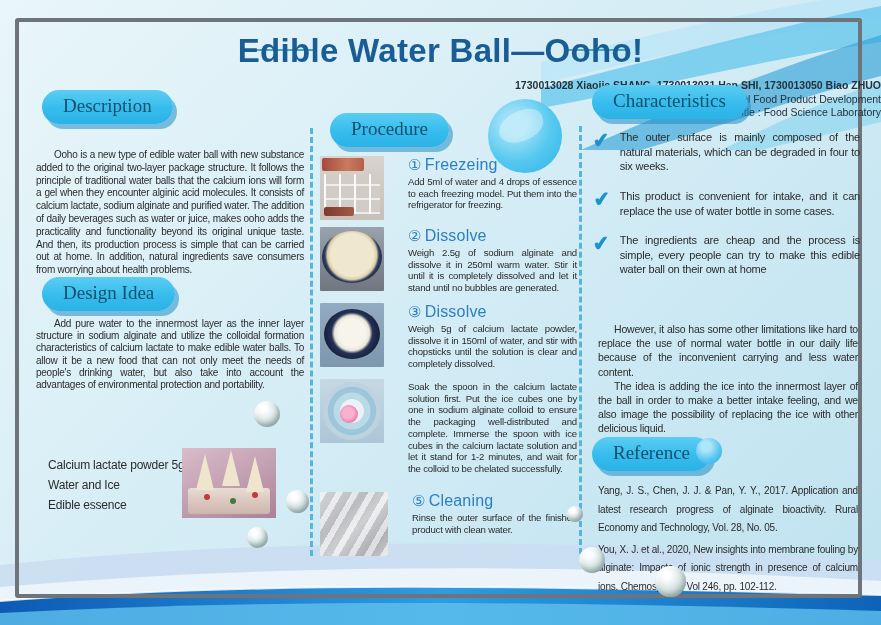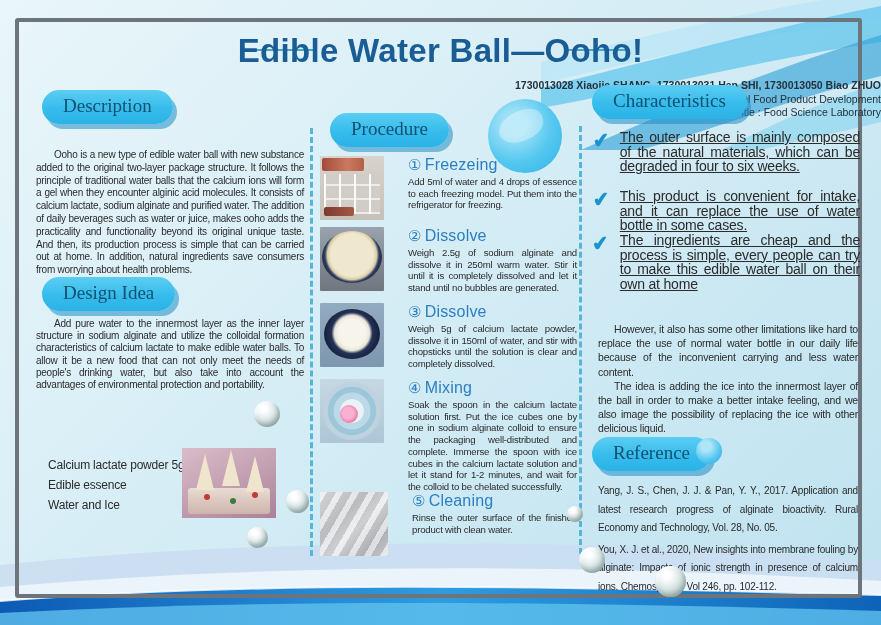--- a/index.html
+++ b/index.html
@@ -101,21 +101,21 @@
   .b2{left:286px;top:490px;width:23px;height:23px}
   .b3{left:247px;top:527px;width:21px;height:21px}
   .b4{left:567px;top:506px;width:16px;height:16px}
   .b5{left:579px;top:547px;width:26px;height:26px}
   .b6{left:655px;top:566px;width:31px;height:31px}
 
   
   .char-item{position:absolute;left:594px;width:266px;display:flex;gap:9px;}
   .c1{top:130px}.c2{top:189px}.c3{top:233px}
   .check{flex:none;font-size:20px;font-weight:bold;color:#1b93cc;transform:rotate(-6deg);line-height:1;}
-  .char-text{font-size:14px;line-height:14.6px;text-align:justify;letter-spacing:-.2px;text-decoration:underline;}
+  .char-text{font-size:11px;line-height:14.6px;text-align:justify;letter-spacing:-.2px;}
 
   .conc-body{position:absolute;left:598px;top:322px;width:260px;}
   .conc-body p{margin:0;font-size:10.5px;line-height:14.2px;text-align:justify;
     text-indent:16px;letter-spacing:-.2px;}
   .refs{position:absolute;left:598px;top:482px;width:260px;}
   .refs p{margin:0 0 3px;font-size:10px;line-height:18.5px;text-align:justify;letter-spacing:-.2px;}
 </style>
 </head>
 <body>
 
@@ -158,22 +158,22 @@
     <div class="divider div2"></div>
 
     <div class="pill p-desc">Description</div>
     <div class="para desc-body">Ooho is a new type of edible water ball with new substance added to the original two-layer package structure. It follows the principle of traditional water balls that the calcium ions will form a gel when they encounter alginic acid molecules. It consists of calcium lactate, sodium alginate and purified water. The addition of daily beverages such as water or juice, makes ooho adds the practicality and functionality beyond its original unique taste. And then, its production process is simple that can be carried out at home. In addition, natural ingredients save consumers from worrying about health problems.</div>
 
     <div class="pill p-design">Design Idea</div>
     <div class="para design-body">Add pure water to the innermost layer as the inner layer structure in sodium alginate and utilize the colloidal formation characteristics of calcium lactate to make edible water balls. To allow it be a new food that can not only meet the needs of people's drinking water, but also take into account the advantages of environmental protection and portability.</div>
 
     <ul class="ing-list">
       <li>Calcium lactate powder 5g</li>
+      <li>Water and Ice</li>
       <li>Edible essence</li>
-      <li>Water and Ice</li>
     </ul>
     <div class="ing-photo">
       <div class="base"></div>
       <div class="cone c1"></div>
       <div class="cone c2"></div>
       <div class="cone c3"></div>
       <span class="dot" style="left:22px;top:46px"></span>
       <span class="dot" style="left:48px;top:50px;background:#3f7a3f"></span>
       <span class="dot" style="left:70px;top:44px"></span>
     </div>
@@ -212,21 +212,20 @@
         <div class="step-text">Weigh 5g of calcium lactate powder, dissolve it in 150ml of water, and stir with chopsticks until the solution is clear and completely dissolved.</div>
       </div>
     </div>
 
     <div class="step s4">
       <div class="step-photo photo4">
         <div class="glass"></div>
         <div class="spoon"></div>
       </div>
       <div class="step-main">
-        <div class="step-title"><span class="step-num">④</span><span>Mixing</span></div>
         <div class="step-text">Soak the spoon in the calcium lactate solution first. Put the ice cubes one by one in sodium alginate colloid to ensure the packaging well-distributed and complete. Immerse the spoon with ice cubes in the calcium lactate solution and let it stand for 1-2 minutes, and wait for the colloid to be chelated successfully.</div>
       </div>
     </div>
 
     <div class="step s5">
       <div class="step-photo photo5">
           <div class="shine"></div>
         </div>
       <div class="step-main">
         <div class="step-title"><span class="step-num">⑤</span><span>Cleaning</span></div>

